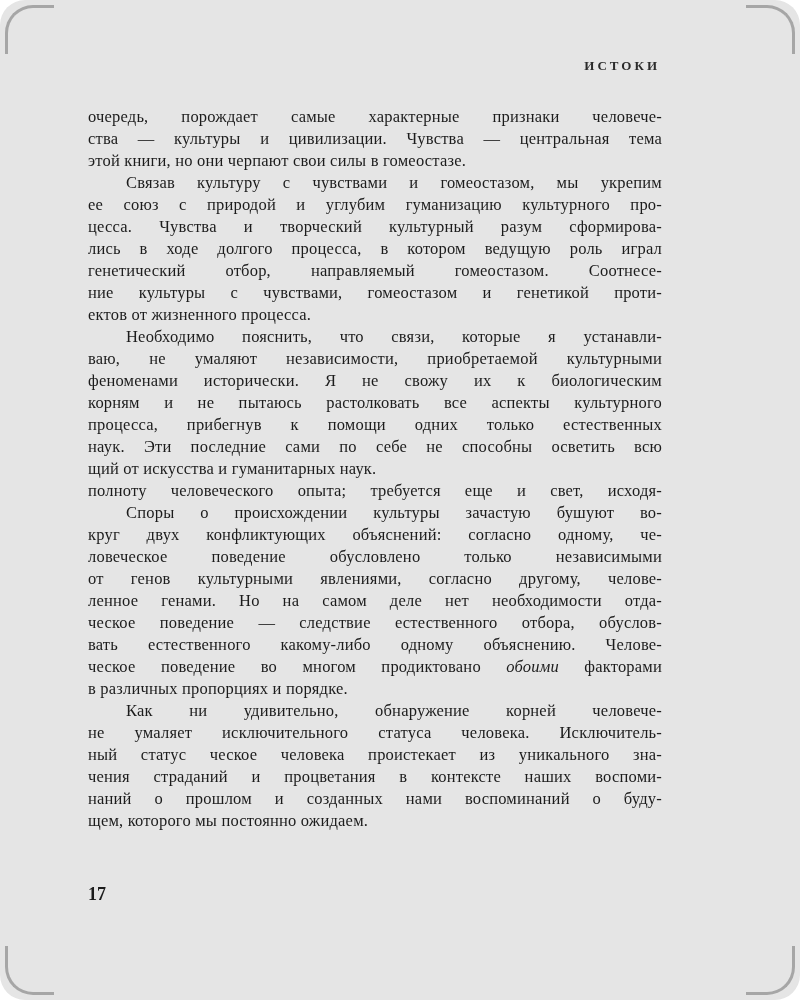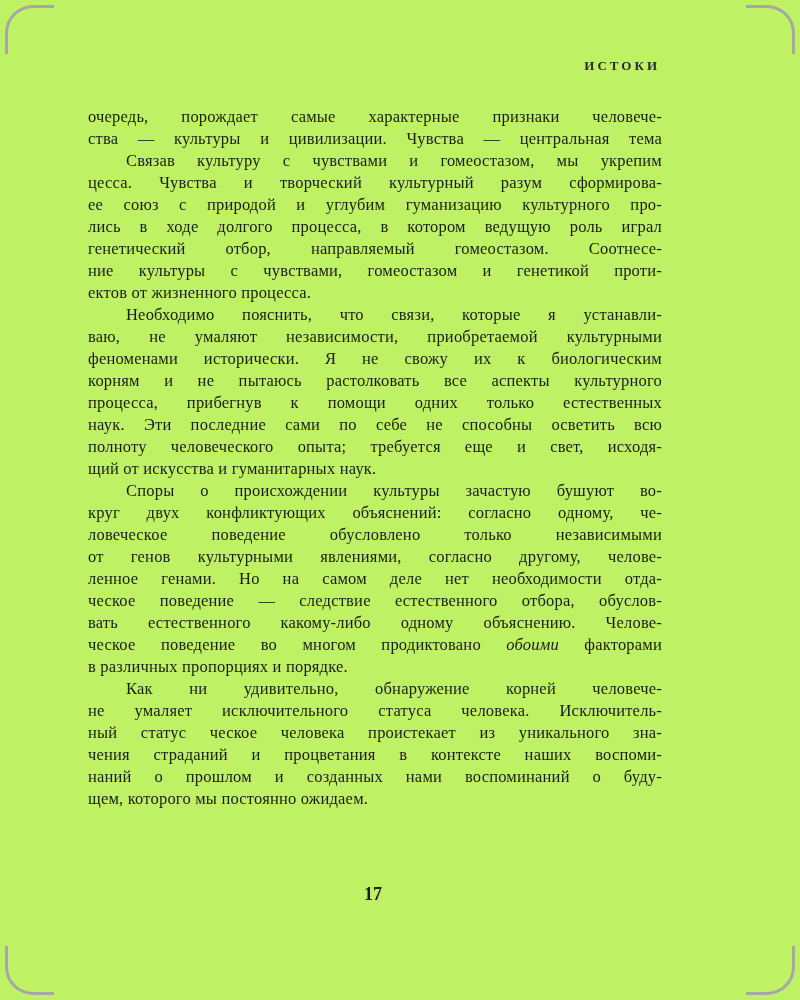--- a/index.html
+++ b/index.html
@@ -4,24 +4,25 @@
 <style>
   html, body {
     margin: 0;
     padding: 0;
     background: #ffffff;
   }
   .page {
     position: relative;
     width: 800px;
     height: 1000px;
-    background: #bef264;
+    background: #e5e5e5;
     font-family: "Liberation Serif", serif;
     color: #1c1c1c;
     overflow: hidden;
+    border-radius: 25px;
   }
   
   .corner { position: absolute; width: 46px; height: 46px; pointer-events: none; }
   .corner.tl { top: 5px;  left: 5px;  border-top: 3px solid #a6a6a6; border-left: 3px solid #a6a6a6; border-top-left-radius: 28px; }
   .corner.tr { top: 5px;  right: 5px; border-top: 3px solid #a6a6a6; border-right: 3px solid #a6a6a6; border-top-right-radius: 28px; }
   .corner.bl { bottom: 5px; left: 5px; border-bottom: 3px solid #a6a6a6; border-left: 3px solid #a6a6a6; border-bottom-left-radius: 28px; }
   .corner.br { bottom: 5px; right: 5px; border-bottom: 3px solid #a6a6a6; border-right: 3px solid #a6a6a6; border-bottom-right-radius: 28px; }
 
   .running-header {
     position: absolute;
@@ -57,60 +58,61 @@
   .line.indent {
     padding-left: 38px;
   }
   .line em { font-style: italic; }
 
   .page-number {
     position: absolute;
     top: 884px;
     left: 88px;
     right: 142px;
-    text-align: center;
+    text-align: left;
     font-weight: bold;
     font-size: 18px;
     color: #1c1c1c;
   }
 </style>
 </head>
 <body>
 
 <div class="page">
   <div class="corner tl"></div>
   <div class="corner tr"></div>
   <div class="corner bl"></div>
   <div class="corner br"></div>
 
   <div class="running-header">ИСТОКИ</div>
 
   <div class="text-block">
       <div class="paragraph">
         <div class="line">очередь, порождает самые характерные признаки человече-</div>
         <div class="line">ства — культуры и цивилизации. Чувства — центральная тема</div>
+        <div class="line last">этой книги, но они черпают свои силы в гомеостазе.</div>
       </div>
       <div class="paragraph">
         <div class="line indent">Связав культуру с чувствами и гомеостазом, мы укрепим</div>
+        <div class="line">ее союз с природой и углубим гуманизацию культурного про-</div>
         <div class="line">цесса. Чувства и творческий культурный разум сформирова-</div>
-        <div class="line">ее союз с природой и углубим гуманизацию культурного про-</div>
         <div class="line">лись в ходе долгого процесса, в котором ведущую роль играл</div>
         <div class="line">генетический отбор, направляемый гомеостазом. Соотнесе-</div>
         <div class="line">ние культуры с чувствами, гомеостазом и генетикой проти-</div>
         <div class="line last">ектов от жизненного процесса.</div>
       </div>
       <div class="paragraph">
         <div class="line indent">Необходимо пояснить, что связи, которые я устанавли-</div>
         <div class="line">ваю, не умаляют независимости, приобретаемой культурными</div>
         <div class="line">феноменами исторически. Я не свожу их к биологическим</div>
         <div class="line">корням и не пытаюсь растолковать все аспекты культурного</div>
         <div class="line">процесса, прибегнув к помощи одних только естественных</div>
         <div class="line">наук. Эти последние сами по себе не способны осветить всю</div>
+        <div class="line last">щий от искусства и гуманитарных наук.</div>
         <div class="line">полноту человеческого опыта; требуется еще и свет, исходя-</div>
-        <div class="line last">щий от искусства и гуманитарных наук.</div>
       </div>
       <div class="paragraph">
         <div class="line indent">Споры о происхождении культуры зачастую бушуют во-</div>
         <div class="line">круг двух конфликтующих объяснений: согласно одному, че-</div>
         <div class="line">ловеческое поведение обусловлено только независимыми</div>
         <div class="line">от генов культурными явлениями, согласно другому, челове-</div>
         <div class="line">ленное генами. Но на самом деле нет необходимости отда-</div>
         <div class="line">ческое поведение — следствие естественного отбора, обуслов-</div>
         <div class="line">вать естественного какому-либо одному объяснению. Челове-</div>
         <div class="line">ческое поведение во многом продиктовано <em>обоими</em> факторами</div>

